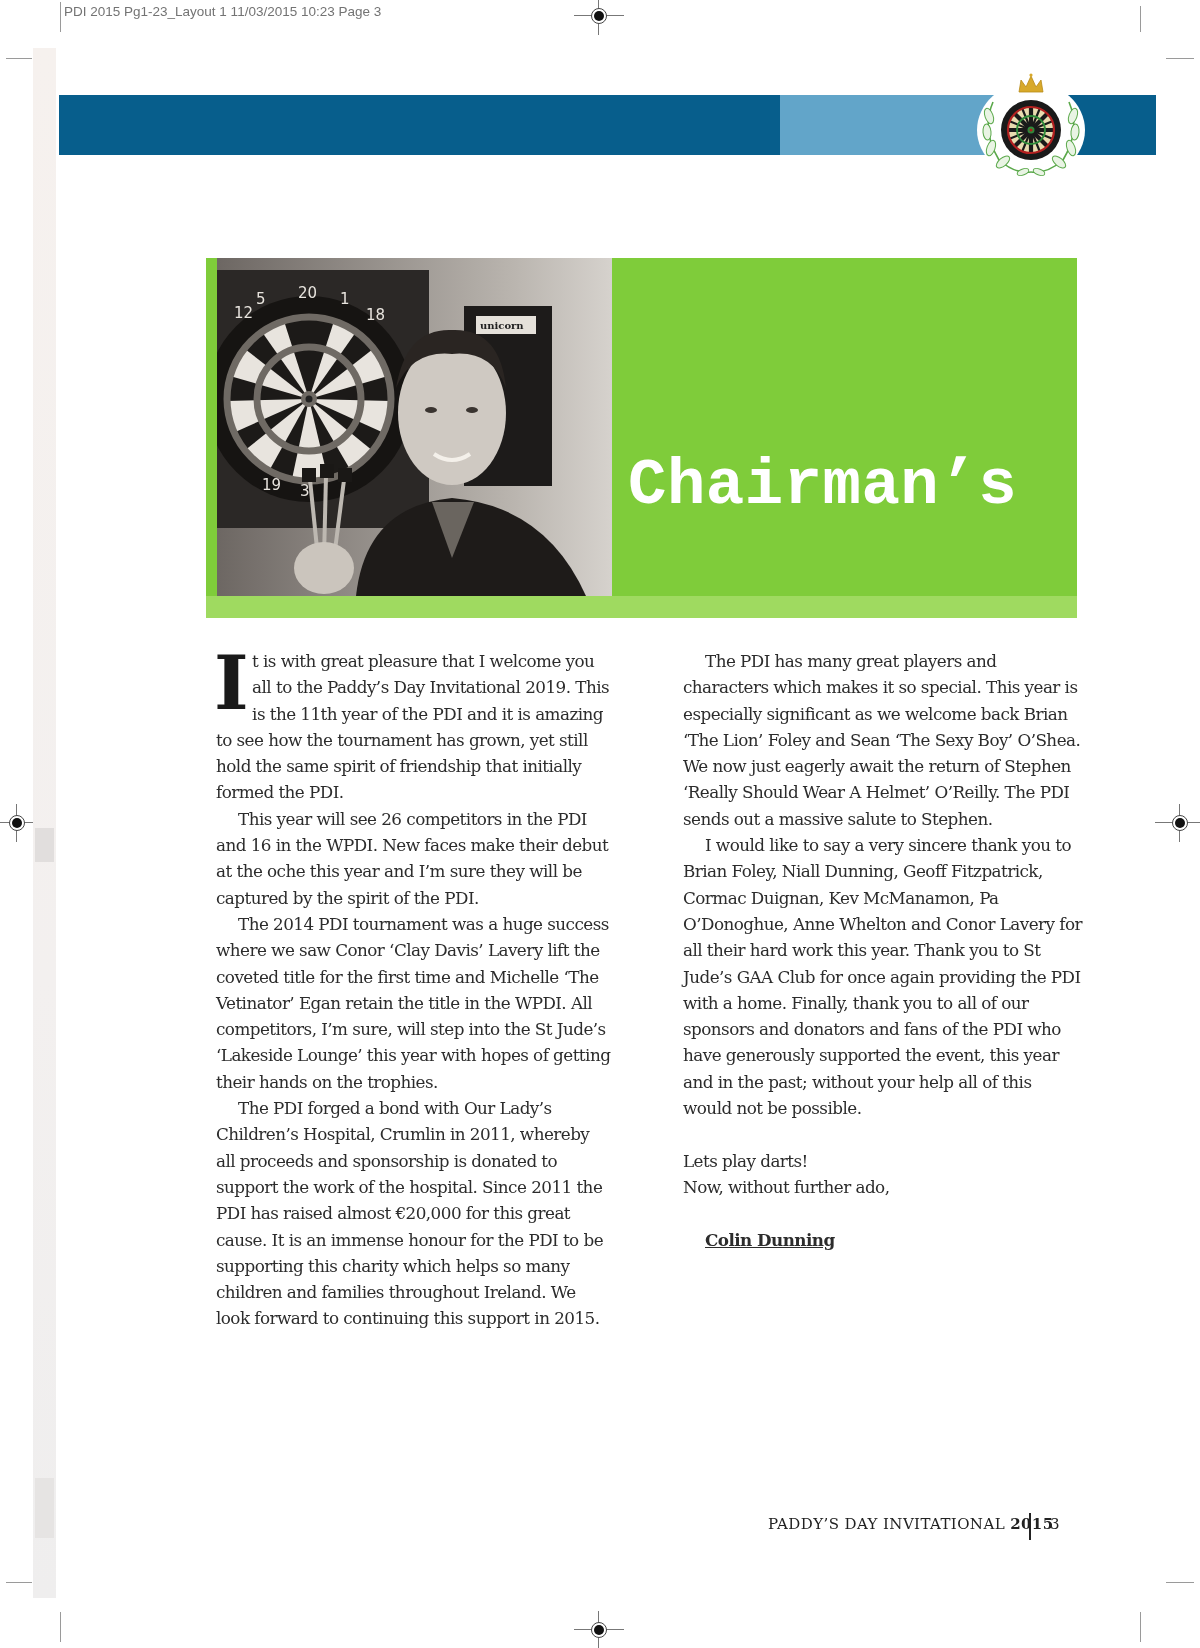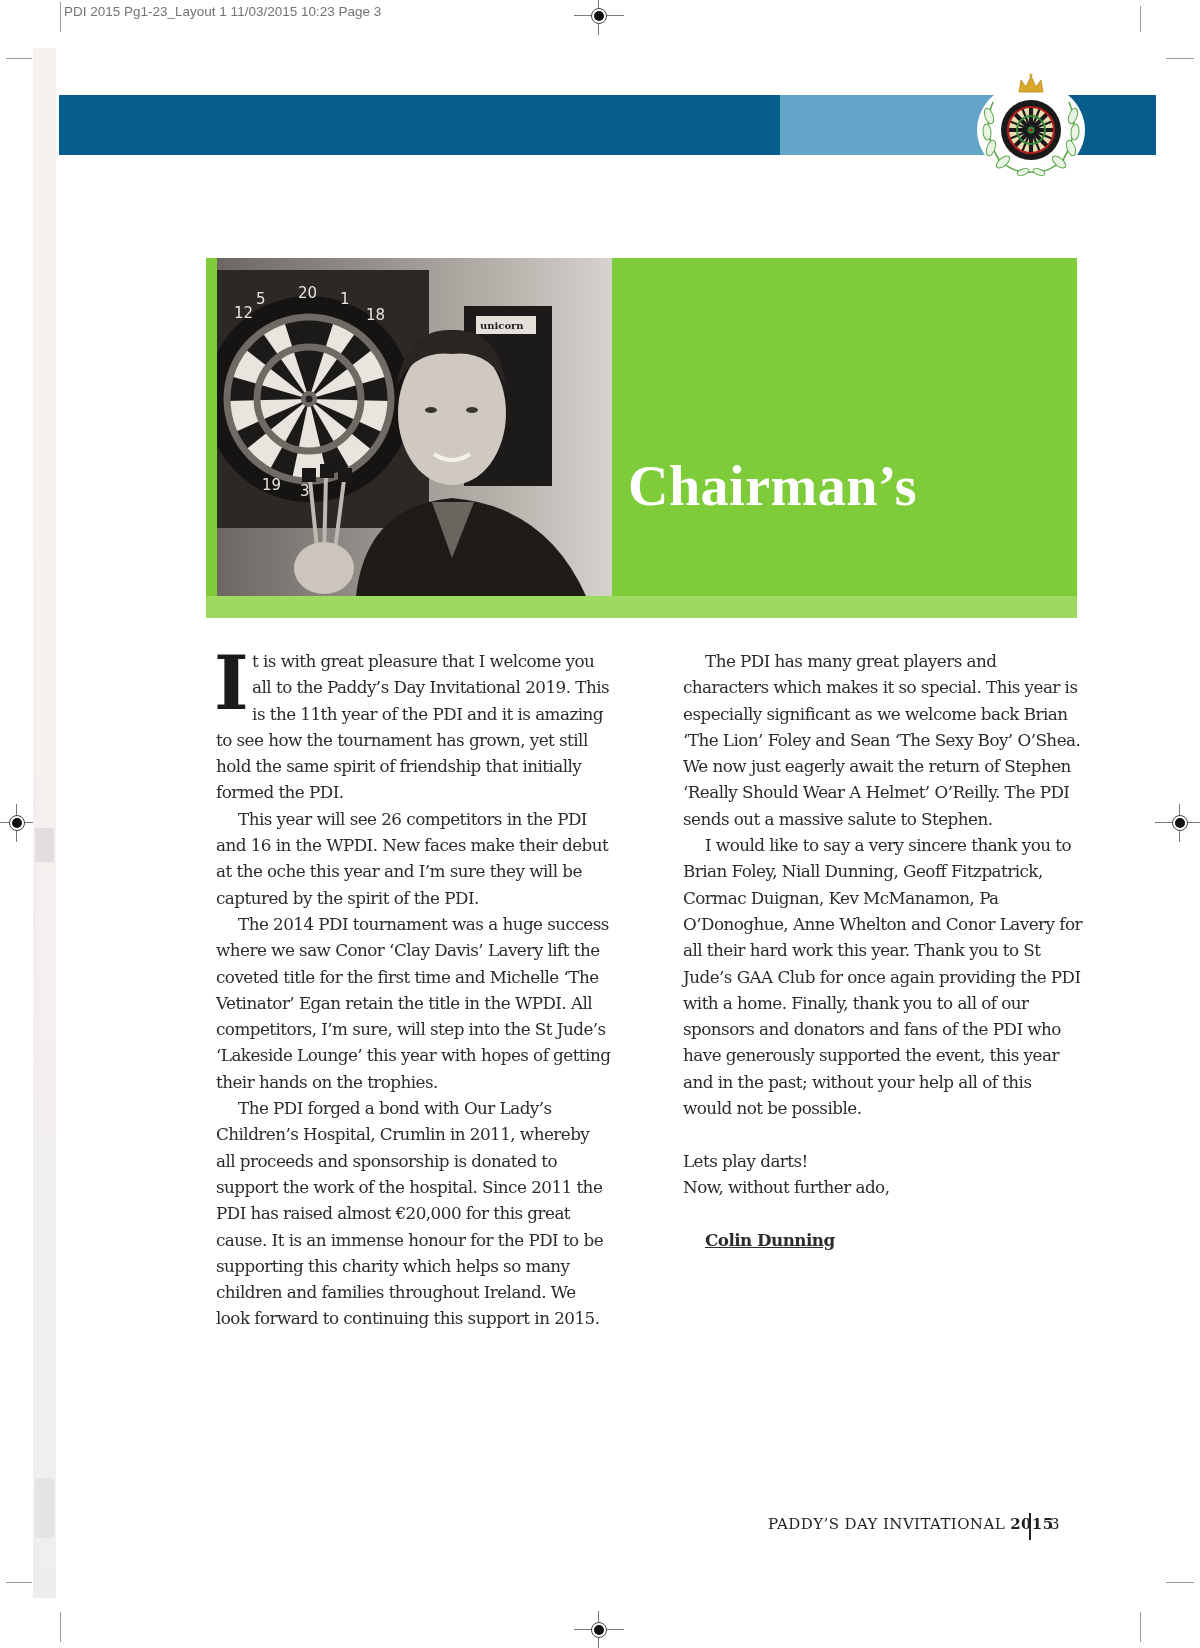--- a/index.html
+++ b/index.html
@@ -47,21 +47,21 @@
   }
   .hero-photo .green-edge { position: absolute; left: 0; top: 0; width: 11px; height: 100%; background: #7fcc3a; }
   .hero-green {
     position: absolute; left: 612px; top: 258px; width: 465px; height: 338px; background: #7fcc3a;
   }
   .hero-stripe {
     position: absolute; left: 206px; top: 596px; width: 871px; height: 22px; background: #9fda60;
   }
   .hero-title {
     position: absolute; left: 628px; top: 455px; color: #ffffff;
-    font-family: Liberation Serif, serif; font-weight: bold; font-size: 56px; line-height: 63px;
+    font-family: Liberation Mono, monospace; font-weight: bold; font-size: 64px; line-height: 63px;
     letter-spacing: 0.5px;
   }
 
   .col {
     position: absolute; top: 648px; width: 395px;
     font-family: "DejaVu Serif", serif; font-size: 16.8px; line-height: 26.3px; color: #2c2c2c;
     letter-spacing: -0.55px;
   }
   .col-left { left: 216px; }
   .col-right { left: 683px; width: 400px; }

